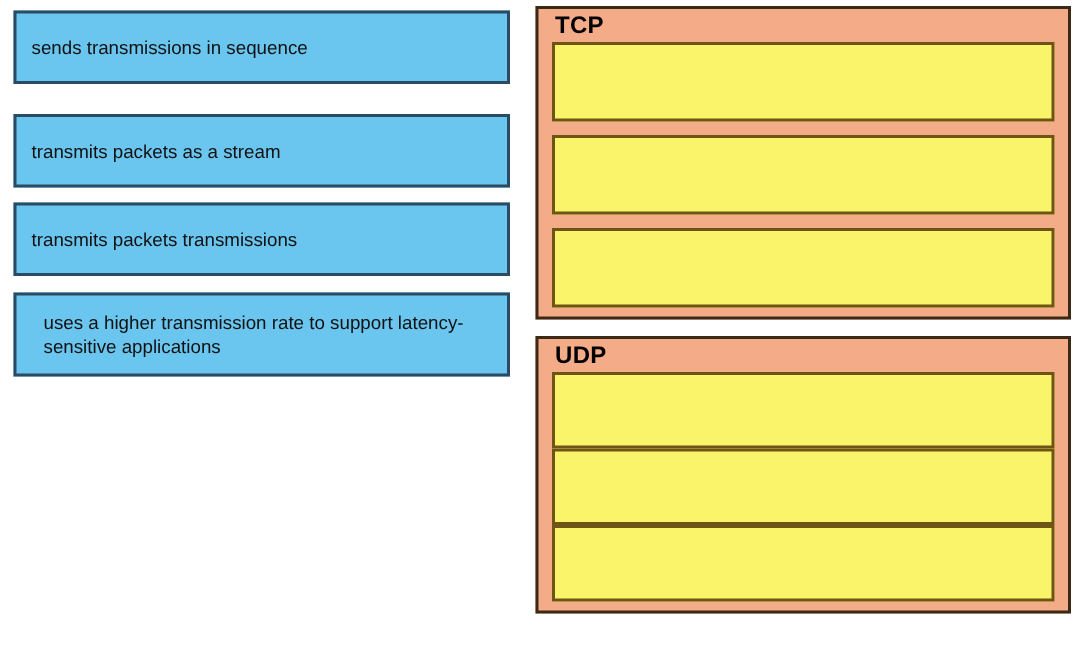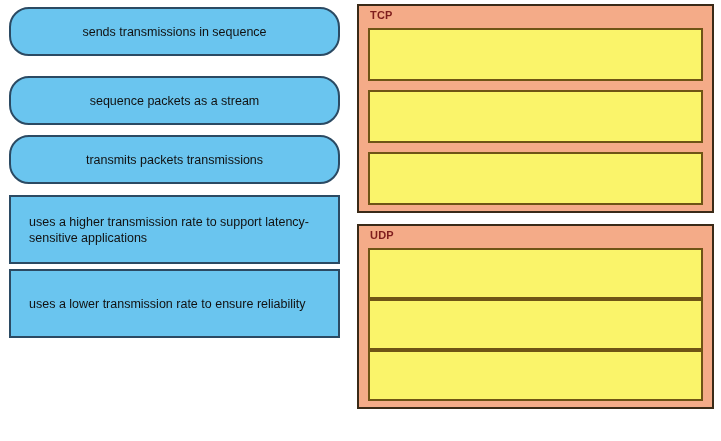--- a/index.html
+++ b/index.html
@@ -30,29 +30,28 @@
     border: 2px solid #2b4a63;
     color: #111111;
     font-size: 12.5px;
     line-height: 16px;
     display: flex;
     align-items: center;
     cursor: move;
   }
   .source-tile.single {
     height: 49px;
-    justify-content: center;
+    justify-content: flex-start;
     text-align: center;
-    border-radius: 20px;
   }
   .source-tile.single .tile-label {
     padding: 0 10px;
   }
   .source-tile.double {
-    height: 69px;
+    height: 56px;
     justify-content: flex-start;
     text-align: left;
   }
   .source-tile.double .tile-label {
     padding-left: 18px;
     padding-right: 8px;
   }
   .tile-gap-s { height: 10px; }
   .tile-gap-m { height: 10px; }
   .tile-gap-l { height: 11px; }
@@ -72,23 +71,23 @@
     height: 209px;
   }
   #panel-udp {
     top: 224px;
     height: 185px;
   }
   .panel-title {
     position: absolute;
     left: 11px;
     top: 3px;
-    font-size: 11px;
+    font-size: 16px;
     font-weight: bold;
-    color: #7f1d1d;
+    color: #000000;
     letter-spacing: 0.2px;
   }
   .dropzone-stack {
     position: absolute;
     left: 9px;
     right: 9px;
     top: 22px;
     bottom: 6px;
     display: flex;
     flex-direction: column;
@@ -111,37 +110,34 @@
 <div id="source-column">
 
   <div class="source-tile single">
     <span class="tile-label">sends transmissions in sequence</span>
   </div>
   <div class="tile-gap-s"></div>
 
   <div class="tile-gap-m"></div>
 
   <div class="source-tile single">
-    <span class="tile-label">sequence packets as a stream</span>
+    <span class="tile-label">transmits packets as a stream</span>
   </div>
   <div class="tile-gap-m"></div>
 
   <div class="source-tile single">
     <span class="tile-label">transmits packets transmissions</span>
   </div>
   <div class="tile-gap-l"></div>
 
   <div class="source-tile double">
     <span class="tile-label">uses a higher transmission rate to support latency-sensitive applications</span>
   </div>
   <div class="tile-gap-xs"></div>
 
-  <div class="source-tile double">
-    <span class="tile-label">uses a lower transmission rate to ensure reliability</span>
-  </div>
 
 </div>
 
 <div class="category-panel" id="panel-tcp">
   <div class="panel-title">TCP</div>
   <div class="dropzone-stack">
     <div class="dropzone"></div>
     <div class="dropzone"></div>
     <div class="dropzone"></div>
   </div>

